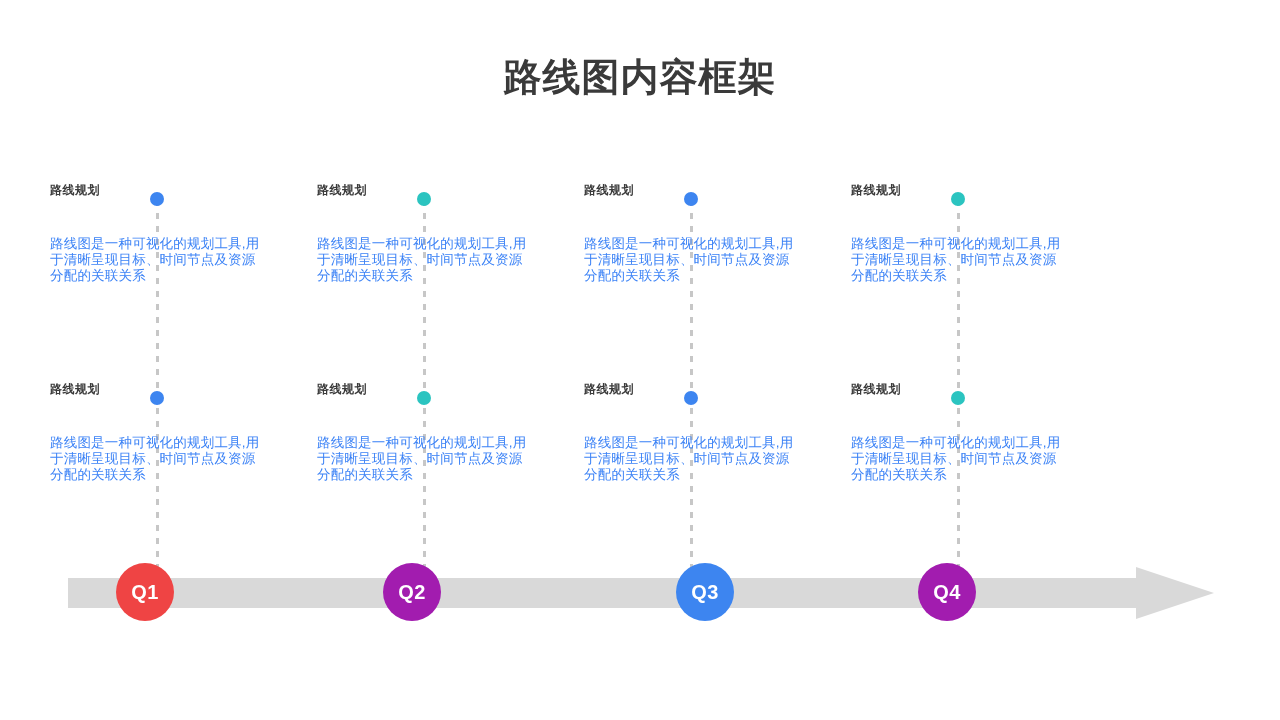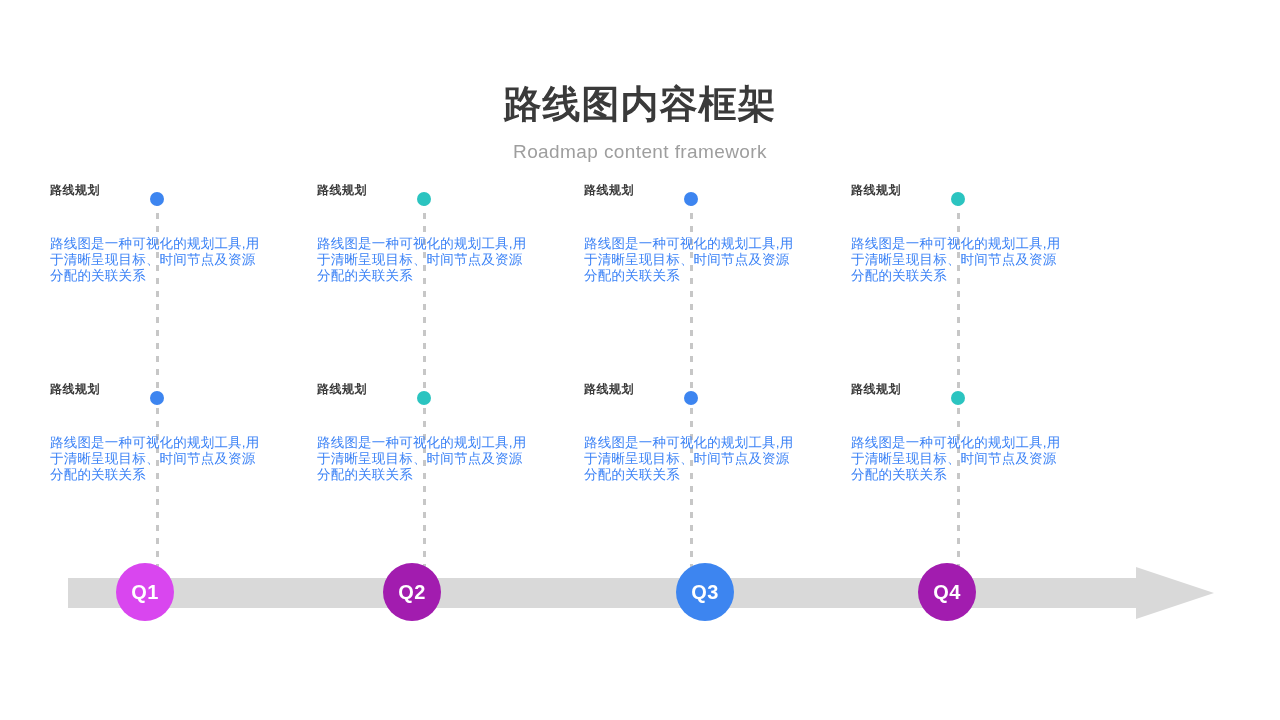--- a/index.html
+++ b/index.html
@@ -11,21 +11,21 @@
     overflow:hidden;
   }
 
   
   #header { position:absolute; left:0; top:0; width:1280px; text-align:center; }
   #page-title {
     font-size:38px;
     font-weight:bold;
     color:#3a3a3a;
     letter-spacing:1px;
-    margin-top:83px;
+    margin-top:56px;
     line-height:1.15;
   }
   #page-subtitle {
     font-size:19px;
     color:#9e9e9e;
     margin-top:14px;
     letter-spacing:0.4px;
     font-weight:normal;
   }
 
@@ -108,21 +108,20 @@
     font-size:20px;
     font-weight:bold;
     letter-spacing:0.5px;
   }
 </style>
 </head>
 <body>
 
 <div id="header">
   <div id="page-title">路线图内容框架</div>
-  <div id="page-subtitle">Roadmap content framework</div>
 </div>
 
 <div id="timeline">
 
   <div class="column" style="left:12px;">
     <div class="dash-line"></div>
     <div class="node row1">
       <div class="node-dot" style="background:#3d85f0;"></div>
       <div class="node-title">路线规划</div>
       <div class="node-body">路线图是一种可视化的规划工具,用于清晰呈现目标、时间节点及资源分配的关联关系</div>
@@ -176,16 +175,16 @@
     </div>
   </div>
 
 </div>
 
 <div id="arrow-bar">
   <div id="arrow-shaft"></div>
   <div id="arrow-head"></div>
 </div>
 
-<div class="quarter-marker" style="left:116px;background:#d946ef;">Q1</div>
+<div class="quarter-marker" style="left:116px;background:#ef4444;">Q1</div>
 <div class="quarter-marker" style="left:383px;background:#a21caf;">Q2</div>
 <div class="quarter-marker" style="left:676px;background:#3d85f0;">Q3</div>
 <div class="quarter-marker" style="left:918px;background:#a21caf;">Q4</div>
 
 </body></html>

